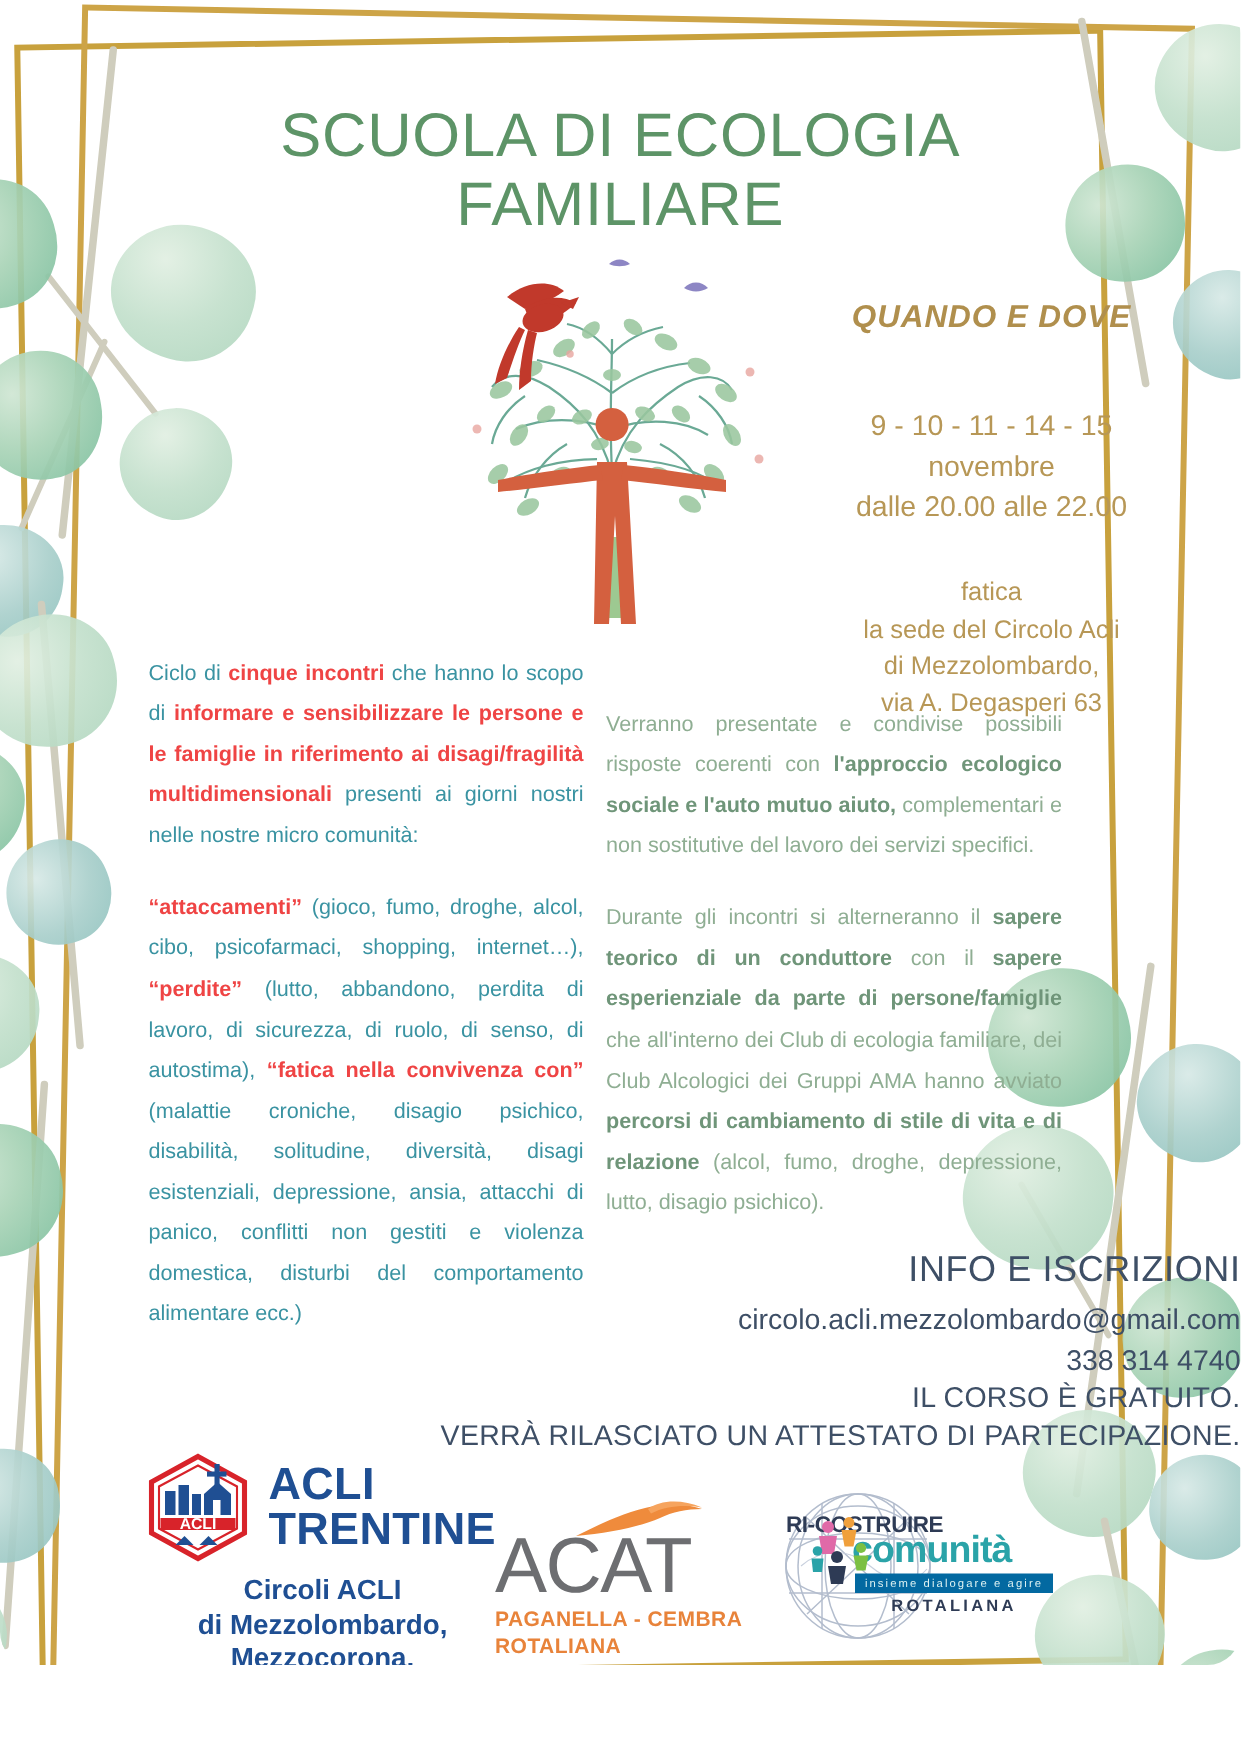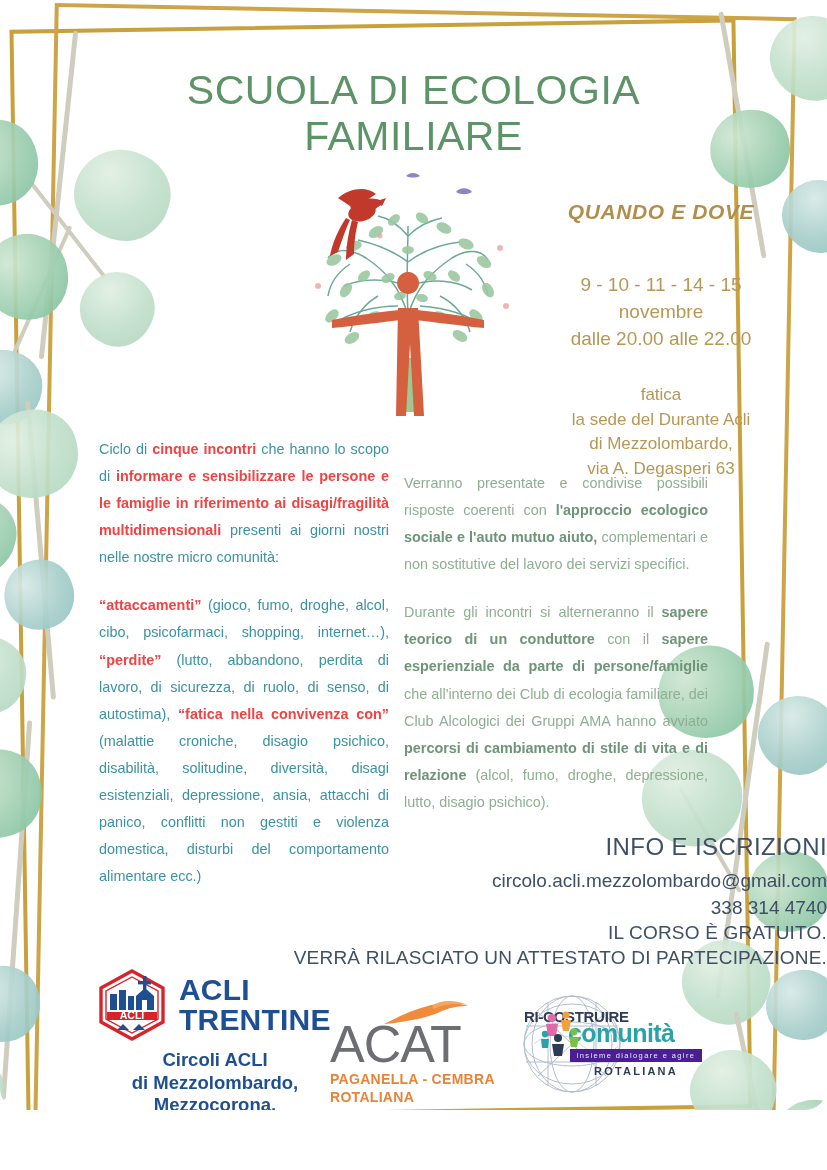--- a/index.html
+++ b/index.html
@@ -70,21 +70,21 @@
 
   
   .acat{position:absolute;left:330px;top:42px;width:185px;}
   .acat-word{color:#6d6e71;font-size:52px;line-height:.95;letter-spacing:-1px;font-weight:400;}
   .acat-sub{color:#e8833a;font-size:14px;font-weight:700;line-height:1.25;margin-top:2px;letter-spacing:.3px;}
 
   
   .rico{position:absolute;left:524px;top:50px;width:190px;}
   .rico-l1{font-size:15px;font-weight:700;color:#2e3b55;letter-spacing:-.3px;white-space:nowrap;}
   .rico-l2{font-size:25px;font-weight:700;color:#2aa3a8;letter-spacing:-.6px;margin-top:-6px;margin-left:44px;}
-  .rico-bar{margin-left:46px;margin-top:1px;background:#4c1d95;color:#dff3f3;font-size:7.5px;letter-spacing:1.4px;padding:2px 4px;width:132px;box-sizing:border-box;text-align:center;}
+  .rico-bar{margin-left:46px;margin-top:1px;background:#0369a1;color:#dff3f3;font-size:7.5px;letter-spacing:1.4px;padding:2px 4px;width:132px;box-sizing:border-box;text-align:center;}
   .rico-l4{margin-left:46px;margin-top:3px;font-size:11px;letter-spacing:2.2px;color:#2e3b55;font-weight:700;text-align:center;width:132px;}
 </style>
 </head>
 <body>
 
 <div id="poster">
 
   <div class="frame f1"></div>
   <div class="frame f2"></div>
 
@@ -216,21 +216,21 @@
 
   <div class="qd">
     <div class="hd">QUANDO E DOVE</div>
     <div class="dates">
       <div>9 - 10 - 11 - 14 - 15</div>
       <div>novembre</div>
       <div>dalle 20.00 alle 22.00</div>
     </div>
     <div class="place">
       <div>fatica</div>
-      <div>la sede del Durante Acli</div>
+      <div>la sede del Circolo Acli</div>
       <div>di Mezzolombardo,</div>
       <div>via A. Degasperi 63</div>
     </div>
   </div>
 
   <div class="col left">
     <p><span>Ciclo di </span><b>cinque incontri</b><span> che hanno lo scopo di </span><b>informare e sensibilizzare le persone e le famiglie in riferimento ai disagi/fragilità multidimensionali</b><span> presenti ai giorni nostri nelle nostre micro comunità:</span></p>
     <p><b>“attaccamenti”</b><span> (gioco, fumo, droghe, alcol, cibo, psicofarmaci, shopping, internet…), </span><b>“perdite”</b><span> (lutto, abbandono, perdita di lavoro, di sicurezza, di ruolo, di senso, di autostima), </span><b>“fatica nella convivenza con”</b><span> (malattie croniche, disagio psichico, disabilità, solitudine, diversità, disagi esistenziali, depressione, ansia, attacchi di panico, conflitti non gestiti e violenza domestica, disturbi del comportamento alimentare ecc.)</span></p>
   </div>
 

